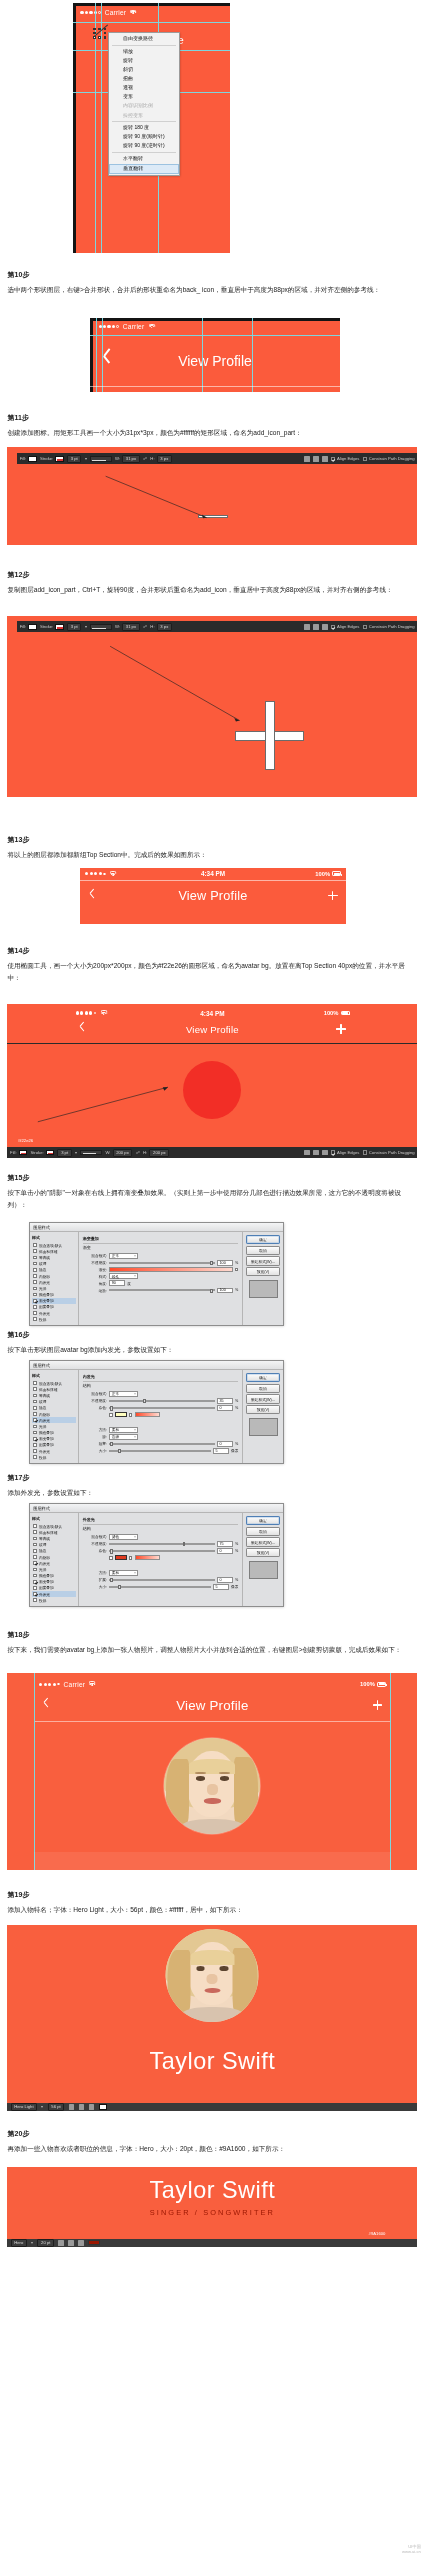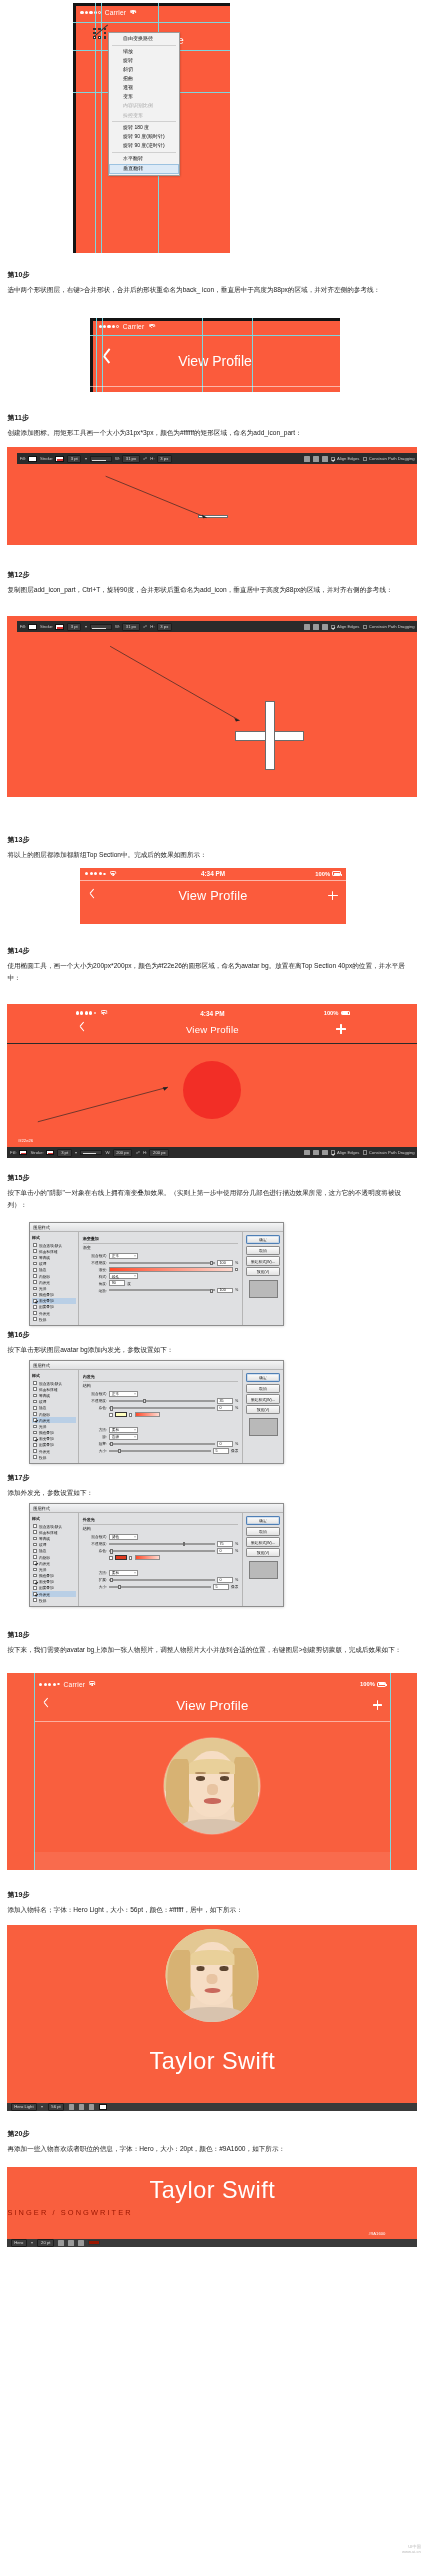--- a/index.html
+++ b/index.html
@@ -899,21 +899,21 @@
     </div>
   </div>
 
   <div class="step-block" style="position:absolute;left:0;top:2122px;width:425px;">
     <div class="step-title">第20步</div>
     <div class="step-text">再添加一些入物喜欢或者职位的信息，字体：Hero，大小：20pt，颜色：#9A1600，如下所示：</div>
   </div>
 
   <div style="position:absolute;left:7.4px;top:2167px;width:410px;height:80px;background:#f95f3e;overflow:hidden;">
     <div class="caption-name" style="position:absolute;left:0;right:0;top:9.6px;text-align:center;font-size:23.4px;">Taylor Swift</div>
-    <div style="position:absolute;left:0;right:0;top:41px;font-size:7.4px;letter-spacing:2.1px;color:#9A1600;">SINGER / SONGWRITER</div>
+    <div style="position:absolute;left:0;right:0;top:41px;text-align:center;font-size:7.4px;letter-spacing:2.1px;color:#9A1600;">SINGER / SONGWRITER</div>
     <div class="ps-footer" style="position:absolute;left:0;right:0;bottom:0;">
       <span class="ps-chip">Hero</span>
       <span class="ps-caret"></span>
       <span class="ps-chip">20 pt</span>
       <span class="ps-ico"></span>
       <span class="ps-ico"></span>
       <span class="ps-ico"></span>
       <span class="colorbox" style="background:#9A1600"></span>
     </div>
     <div style="position:absolute;right:32px;bottom:10.6px;font-size:4.2px;color:#fff;">#9A1600</div>

